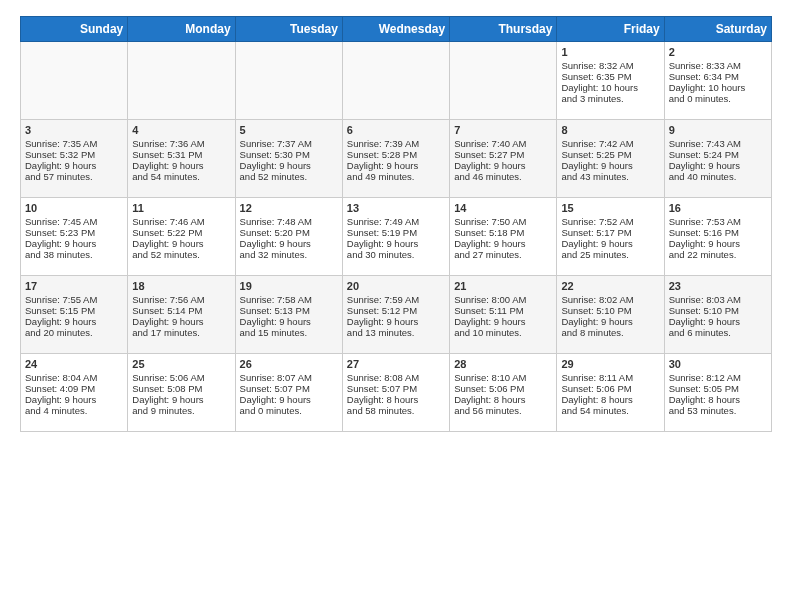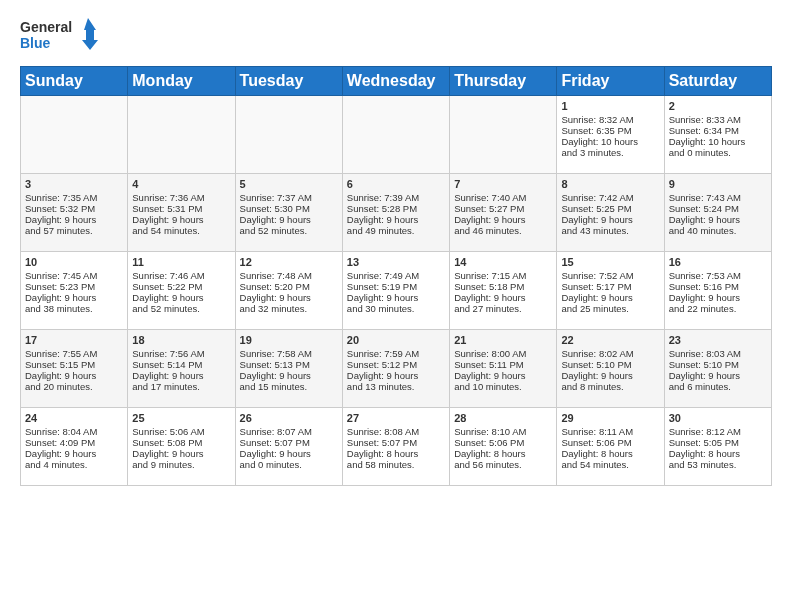--- a/index.html
+++ b/index.html
@@ -38,24 +38,24 @@
       color: #555;
     }
     table {
       width: 100%;
       border-collapse: collapse;
       table-layout: fixed;
     }
     thead tr th {
       background-color: #2176c7;
       color: #fff;
-      font-size: 16px;
+      font-size: 12px;
       font-weight: bold;
       padding: 5px 4px;
-      text-align: left;
+      text-align: right;
       border: 1px solid #1a5fa0;
     }
     tbody tr td {
       border: 1px solid #ccc;
       vertical-align: top;
       padding: 4px 4px;
       font-size: 9.5px;
       color: #333;
       height: 78px;
       background: #fff;
@@ -68,33 +68,20 @@
       font-size: 11px;
       display: block;
       margin-bottom: 2px;
     }
     .empty { background: #f9f9f9 !important; }
   </style>
 </head>
 <body>
 
 <div class="page">
-  <div class="header">
-    <div class="logo">
-    <svg width="80" height="40" viewBox="0 0 80 40">
-      <text x="0" y="16" font-size="14" font-weight="bold" fill="#333" font-family="Arial">General</text>
-      <text x="0" y="32" font-size="14" font-weight="bold" fill="#2176c7" font-family="Arial">Blue</text>
-      <polygon points="68,2 76,14 74,14 74,24 78,24 70,34 62,24 66,24 66,14 64,14" fill="#2176c7"></polygon>
-    </svg>
-  </div>
-    <div class="title-block">
-      <div class="month-title"></div>
-      <div class="location"></div>
-    </div>
-  </div>
 
   <table>
     <thead>
       <tr id="header-row">
           <th>Sunday</th>
           <th>Monday</th>
           <th>Tuesday</th>
           <th>Wednesday</th>
           <th>Thursday</th>
           <th>Friday</th>
@@ -198,21 +185,21 @@
           </td>
           <td>
             <span class="day-num">13</span>
             <div>Sunrise: 7:49 AM</div>
             <div>Sunset: 5:19 PM</div>
             <div>Daylight: 9 hours</div>
             <div>and 30 minutes.</div>
           </td>
           <td>
             <span class="day-num">14</span>
-            <div>Sunrise: 7:15 AM</div>
+            <div>Sunrise: 7:50 AM</div>
             <div>Sunset: 5:18 PM</div>
             <div>Daylight: 9 hours</div>
             <div>and 27 minutes.</div>
           </td>
           <td>
             <span class="day-num">15</span>
             <div>Sunrise: 7:52 AM</div>
             <div>Sunset: 5:17 PM</div>
             <div>Daylight: 9 hours</div>
             <div>and 25 minutes.</div>

